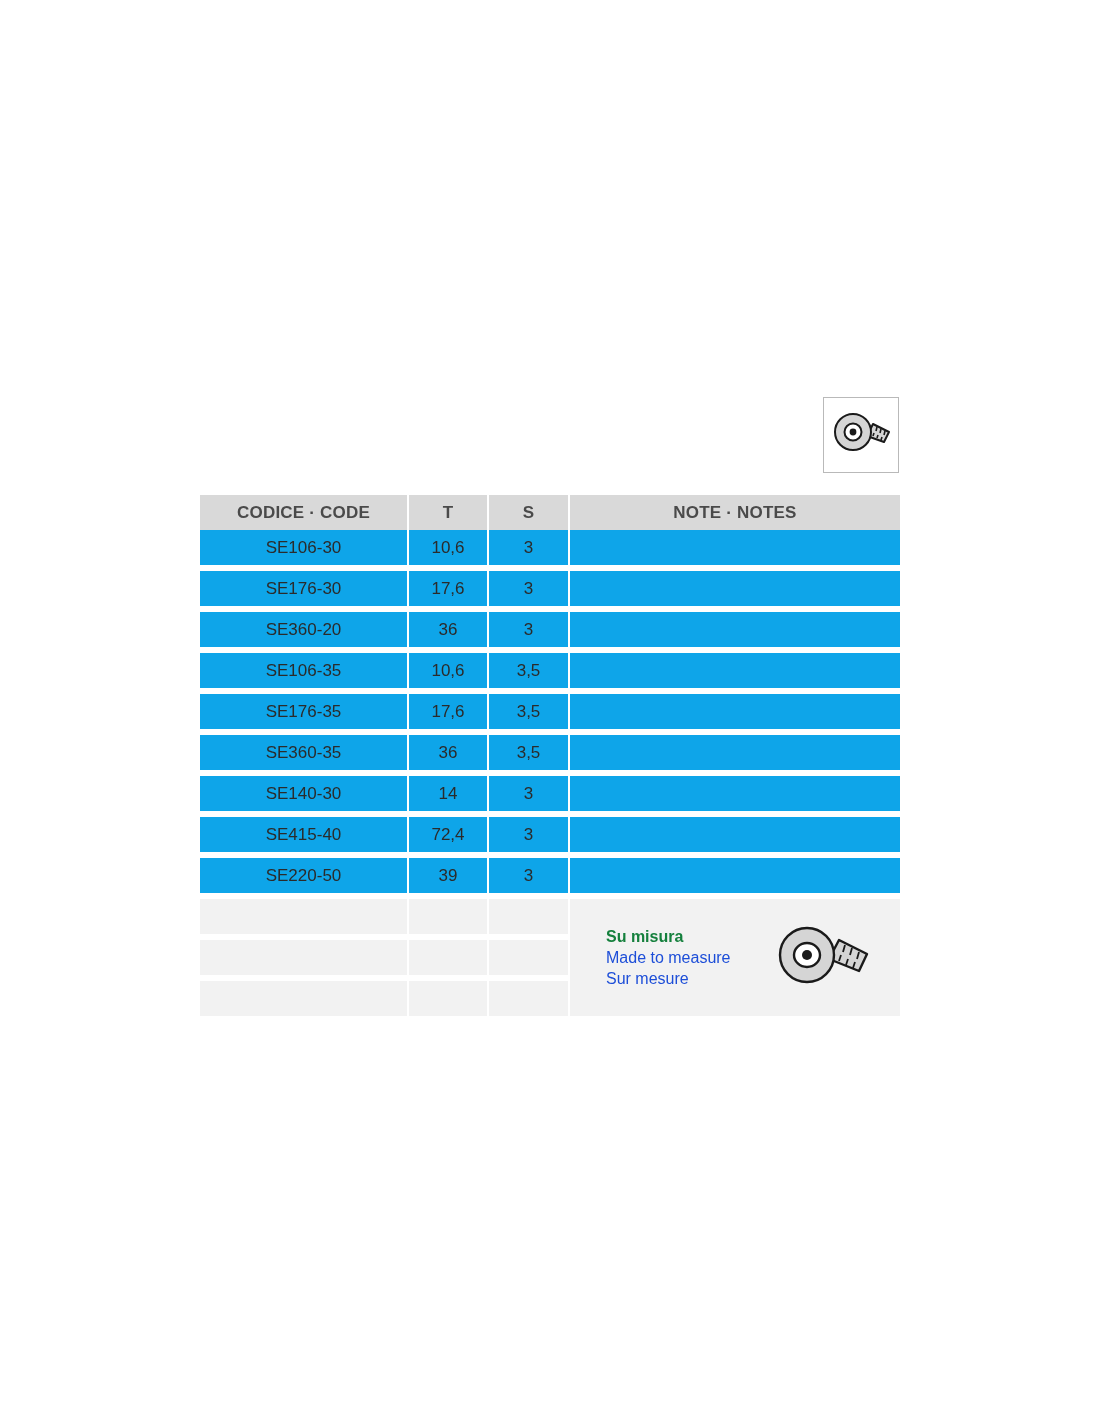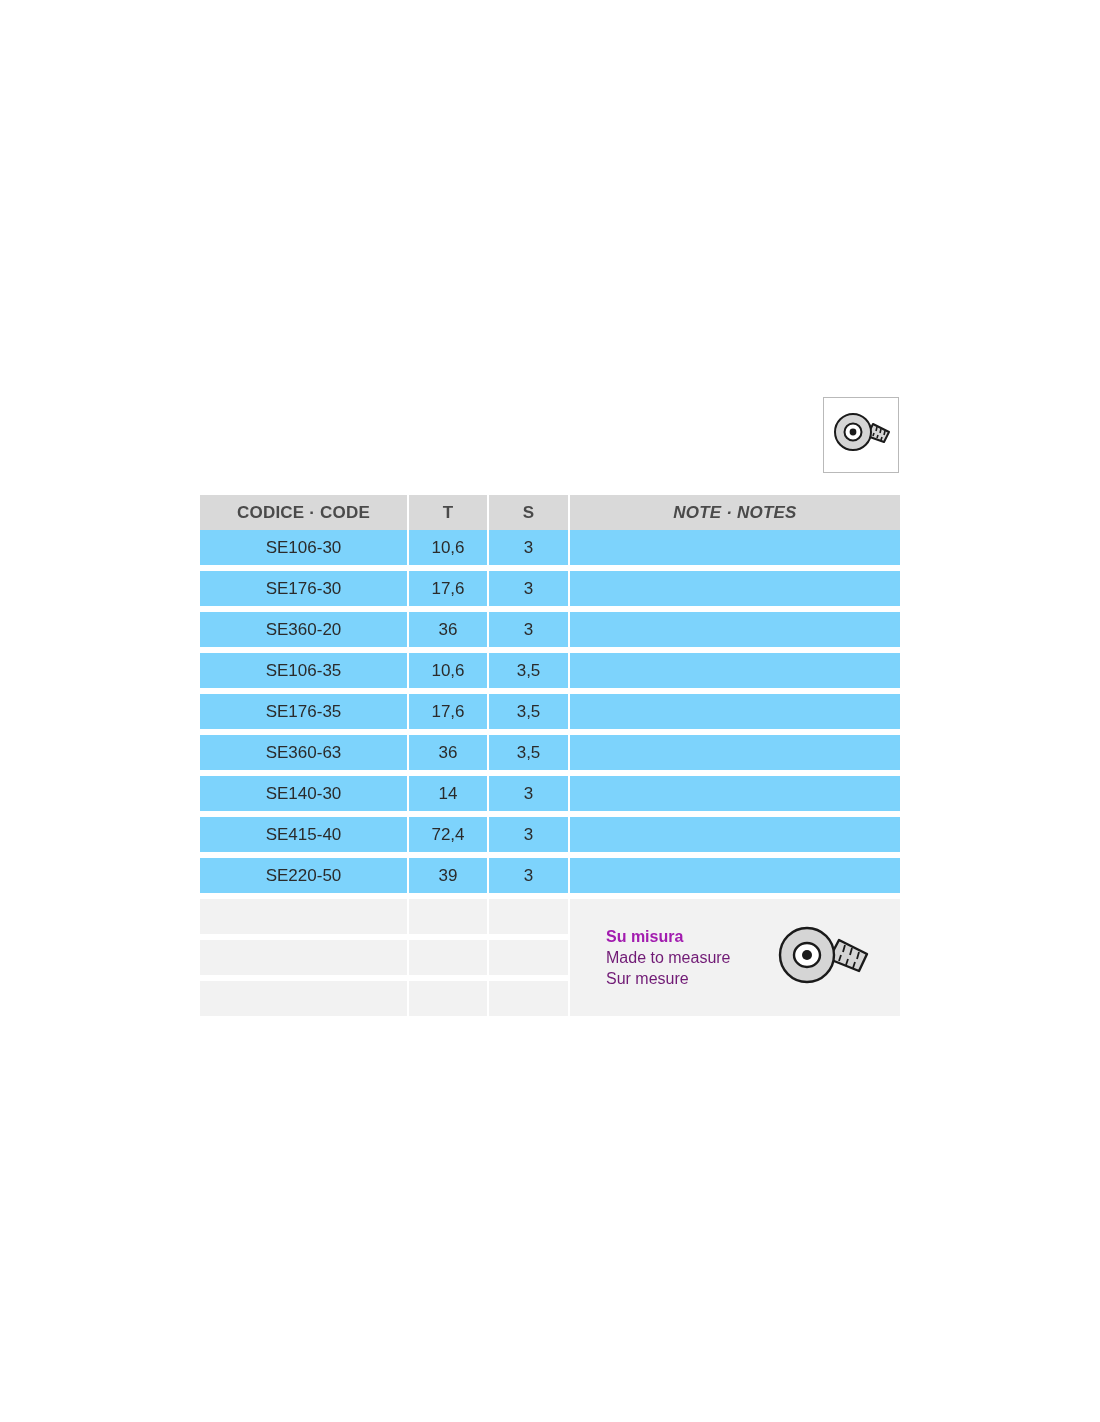--- a/index.html
+++ b/index.html
@@ -58,25 +58,25 @@
   .hdr th {
     height: 35px;
     background: #d9d9d9;
     color: #4a4a4a;
     font-size: 17px;
     font-weight: bold;
     text-align: center;
     letter-spacing: .2px;
     border-right: 2px solid #ffffff;
   }
-  .hdr th.last { border-right: none; font-style: italic; }
+  .hdr th.last { border-right: none; }
 
   .row td {
     height: 35px;
-    background: #7dd3fc;
+    background: #0ea5e9;
     color: #2b2b2b;
     font-size: 17px;
     text-align: center;
     border-right: 2px solid #ffffff;
     border-bottom: 6px solid #ffffff;
   }
   .row td.last { border-right: none; }
 
   .row.blank td {
     background: #f2f2f2;
@@ -98,26 +98,26 @@
     height: 100%;
     box-sizing: border-box;
   }
   .mtm-text {
     text-align: left;
     line-height: 21px;
   }
   .mtm-text .l1 {
     font-size: 16px;
     font-weight: bold;
-    color: #a21caf;
+    color: #15803d;
     display: block;
   }
   .mtm-text .l2, .mtm-text .l3 {
     font-size: 16px;
-    color: #701a75;
+    color: #1d4ed8;
     display: block;
   }
   .mtm-icon {
     margin-left: 44px;
     line-height: 0;
   }
 </style>
 </head>
 <body>
 
@@ -176,21 +176,21 @@
         <td>3,5</td>
         <td class="last"></td>
       </tr>
       <tr class="row">
         <td>SE176-35</td>
         <td>17,6</td>
         <td>3,5</td>
         <td class="last"></td>
       </tr>
       <tr class="row">
-        <td>SE360-63</td>
+        <td>SE360-35</td>
         <td>36</td>
         <td>3,5</td>
         <td class="last"></td>
       </tr>
       <tr class="row">
         <td>SE140-30</td>
         <td>14</td>
         <td>3</td>
         <td class="last"></td>
       </tr>

